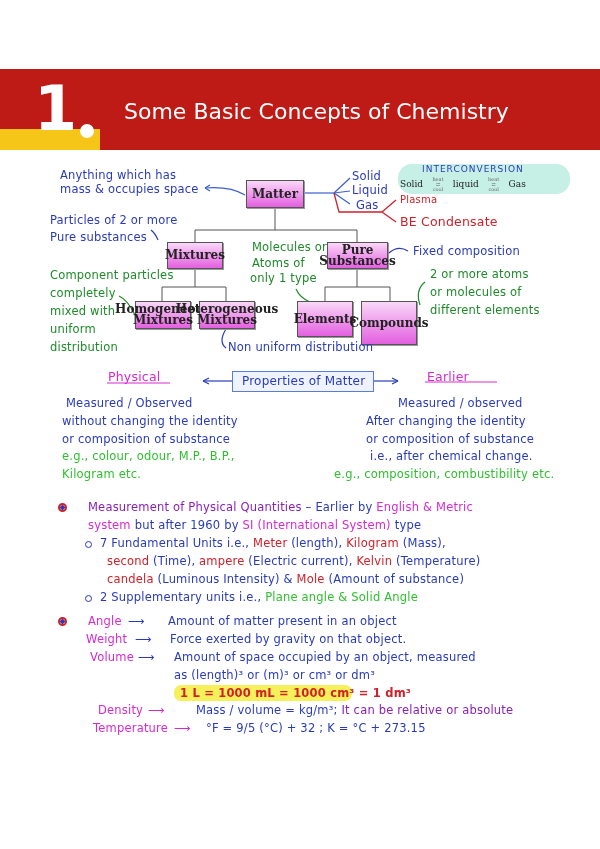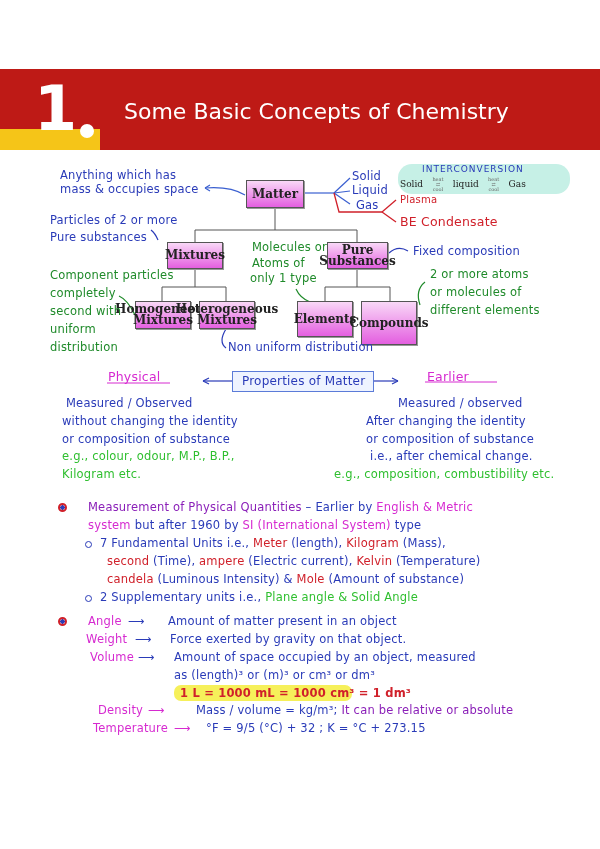--- a/index.html
+++ b/index.html
@@ -106,21 +106,21 @@
 <div class="box" style="left:297px;top:301px;width:56px;height:36px;">Elements</div>
 <div class="box" style="left:361px;top:301px;width:56px;height:44px;">Compounds</div>
 
 <div class="abs hand blue" style="left:60px;top:167px;">Anything which has</div>
 <div class="abs hand blue" style="left:60px;top:181px;">mass &amp; occupies space</div>
 <div class="abs hand blue" style="left:50px;top:212px;">Particles of 2 or more</div>
 <div class="abs hand blue" style="left:50px;top:229px;">Pure substances</div>
 
 <div class="abs hand green" style="left:50px;top:267px;">Component particles</div>
 <div class="abs hand green" style="left:50px;top:285px;">completely</div>
-<div class="abs hand green" style="left:50px;top:303px;">second with</div>
+<div class="abs hand green" style="left:50px;top:303px;">mixed with</div>
 <div class="abs hand green" style="left:50px;top:321px;">uniform</div>
 <div class="abs hand green" style="left:50px;top:339px;">distribution</div>
 
 <div class="abs hand blue" style="left:228px;top:339px;">Non uniform distribution</div>
 
 <div class="abs hand green" style="left:252px;top:239px;">Molecules or</div>
 <div class="abs hand green" style="left:252px;top:255px;">Atoms of</div>
 <div class="abs hand green" style="left:250px;top:270px;">only 1 type</div>
 
 <div class="abs hand blue" style="left:413px;top:243px;">Fixed composition</div>

